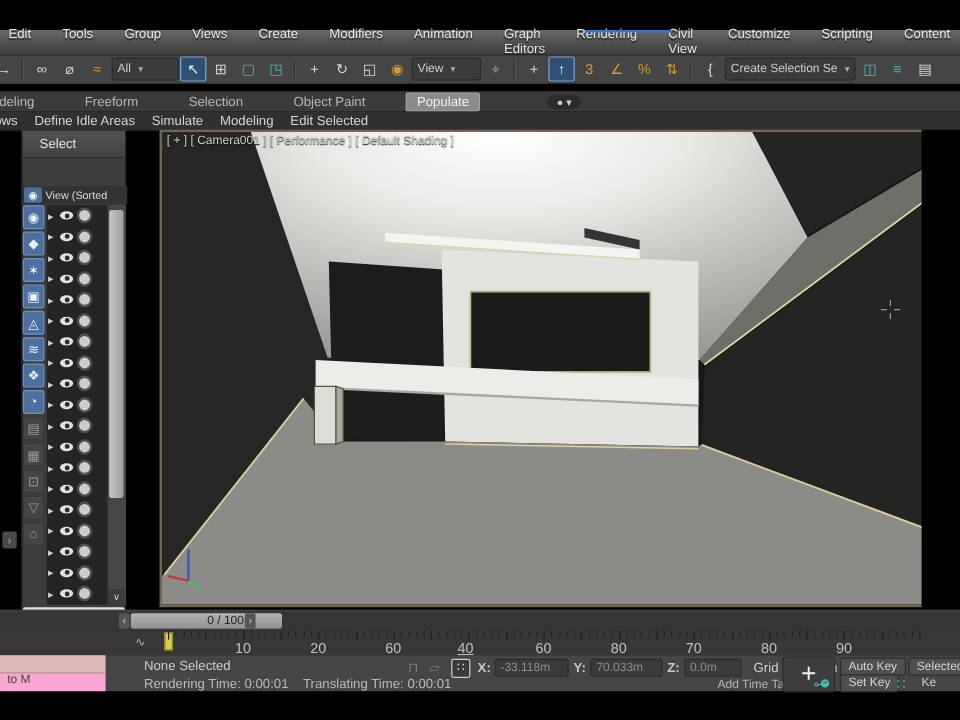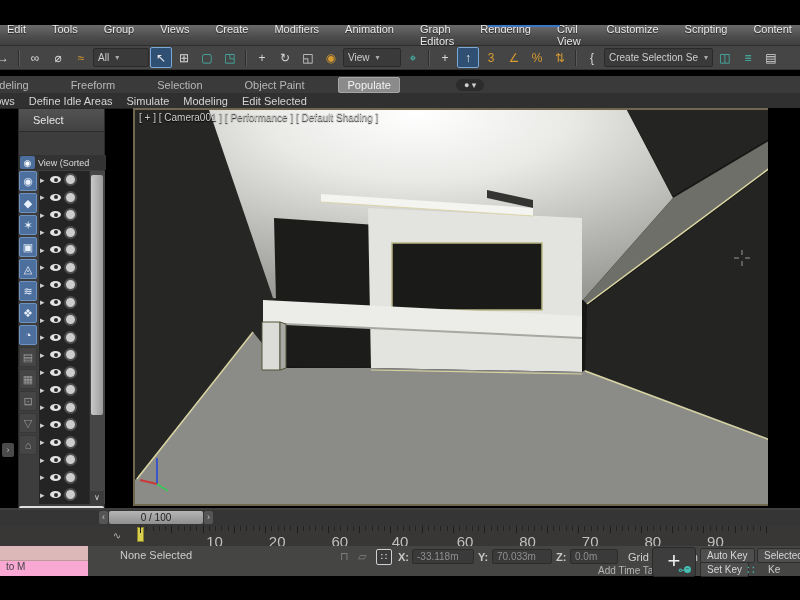--- a/index.html
+++ b/index.html
@@ -48,26 +48,26 @@
   #explorer-hscroll .harr{color:#333;font-size:9px;padding:0 4px;}
   #panel-expand-arrow{left:2px;top:443px;width:12px;height:14px;background:#4a4a4a;color:#bbb;font-size:9px;display:flex;align-items:center;justify-content:center;border-radius:2px;}
   
   #viewport{left:105px;top:108px;width:663px;height:398px;border:2px solid #70684e;box-sizing:border-box;background:#171716;margin-left:28px;}
   #viewport-label{position:absolute;left:4px;top:2px;font-size:10px;color:#cfcfcf;text-shadow:0 1px 1px #000;}
   #right-black{left:768px;top:108px;width:32px;height:400px;background:#000;}
   
   #timeline{left:0;top:508px;width:800px;height:38px;background:#3e3e3e;}
   #tl-sliderrow{position:absolute;left:0;top:2px;width:800px;height:16px;background:#353535;border-bottom:1px solid #2a2a2a;}
   .tl-nub{position:absolute;top:1px;width:9px;height:13px;background:#555;color:#ccc;font-size:9px;text-align:center;line-height:13px;border-radius:2px;}
-  #tl-handle{position:absolute;left:109px;top:1px;width:94px;height:13px;background:linear-gradient(#b5b5b5,#8f8f8f);border-radius:2px;color:#222;font-size:10px;text-align:center;line-height:13px;}
+  #tl-handle{position:absolute;left:109px;top:1px;width:94px;height:13px;background:linear-gradient(#b5b5b5,#8f8f8f);border-radius:2px;color:#222;font-size:10px;text-align:center;line-height:13px;padding-left:32px;}
   #tl-ruler{position:absolute;left:0;top:18px;width:800px;height:20px;background:#383736;}
   #mini-curve-btn{position:absolute;left:104px;top:20px;width:26px;height:15px;color:#b5b5b5;font-size:10px;text-align:center;line-height:15px;}
   .tick{position:absolute;top:0;width:1px;height:5px;background:#232323;}
   .tick.major{height:7px;background:#1d1d1d;}
-  .ticklabel{position:absolute;top:7px;color:#c0c0c0;font-size:15px;transform:translateX(-50%);margin-left:12px;}
+  .ticklabel{position:absolute;top:7px;color:#c0c0c0;font-size:12px;transform:translateX(-50%);}
   #frame-marker{position:absolute;left:137px;top:1px;width:7px;height:15px;background:#d9cf4e;border:1px solid #8c842c;box-sizing:border-box;}
   
   #statusbar{left:0;top:546px;width:800px;height:30px;background:#454544;}
   #listener{position:absolute;left:0;top:0;width:88px;height:30px;}
   #listener .l1{height:14px;background:#dcb8b8;border-bottom:1px solid #b99;}
   #listener .l2{height:15px;background:#f9a8d4;color:#444;font-size:10px;padding-left:6px;}
   #status-sel{position:absolute;left:120px;top:3px;color:#cccccc;font-size:11px;}
   #prompt-line{position:absolute;left:120px;top:18px;color:#b9b9b9;font-size:11px;white-space:pre;}
   .dimicon{position:absolute;top:4px;color:#7e7e7e;font-size:11px;}
   #abs-mode{position:absolute;left:376px;top:3px;width:14px;height:14px;border:1px solid #d0d0d0;border-radius:2px;color:#e8e8e8;font-size:10px;text-align:center;line-height:13px;background:#3a3a3a;}
@@ -480,20 +480,21 @@
     </div>
   <div id="mini-curve-btn">∿</div>
 </div>
 
 <div id="statusbar" class="abs">
   <div id="listener">
     <div class="l1"></div>
     <div class="l2">to M</div>
   </div>
   <div id="status-sel">None Selected</div>
+  <div id="prompt-line">Rendering Time: 0:00:01    Translating Time: 0:00:01</div>
 
   <div class="dimicon" style="left:340px;">⊓</div>
   <div class="dimicon" style="left:358px;">▱</div>
   <div id="abs-mode">∷</div>
 
   <div class="coordlab" style="left:398px;">X:</div>
   <div class="coordbox" style="left:412px;width:52px;">-33.118m</div>
   <div class="coordlab" style="left:478px;">Y:</div>
   <div class="coordbox" style="left:492px;width:50px;">70.033m</div>
   <div class="coordlab" style="left:556px;">Z:</div>

